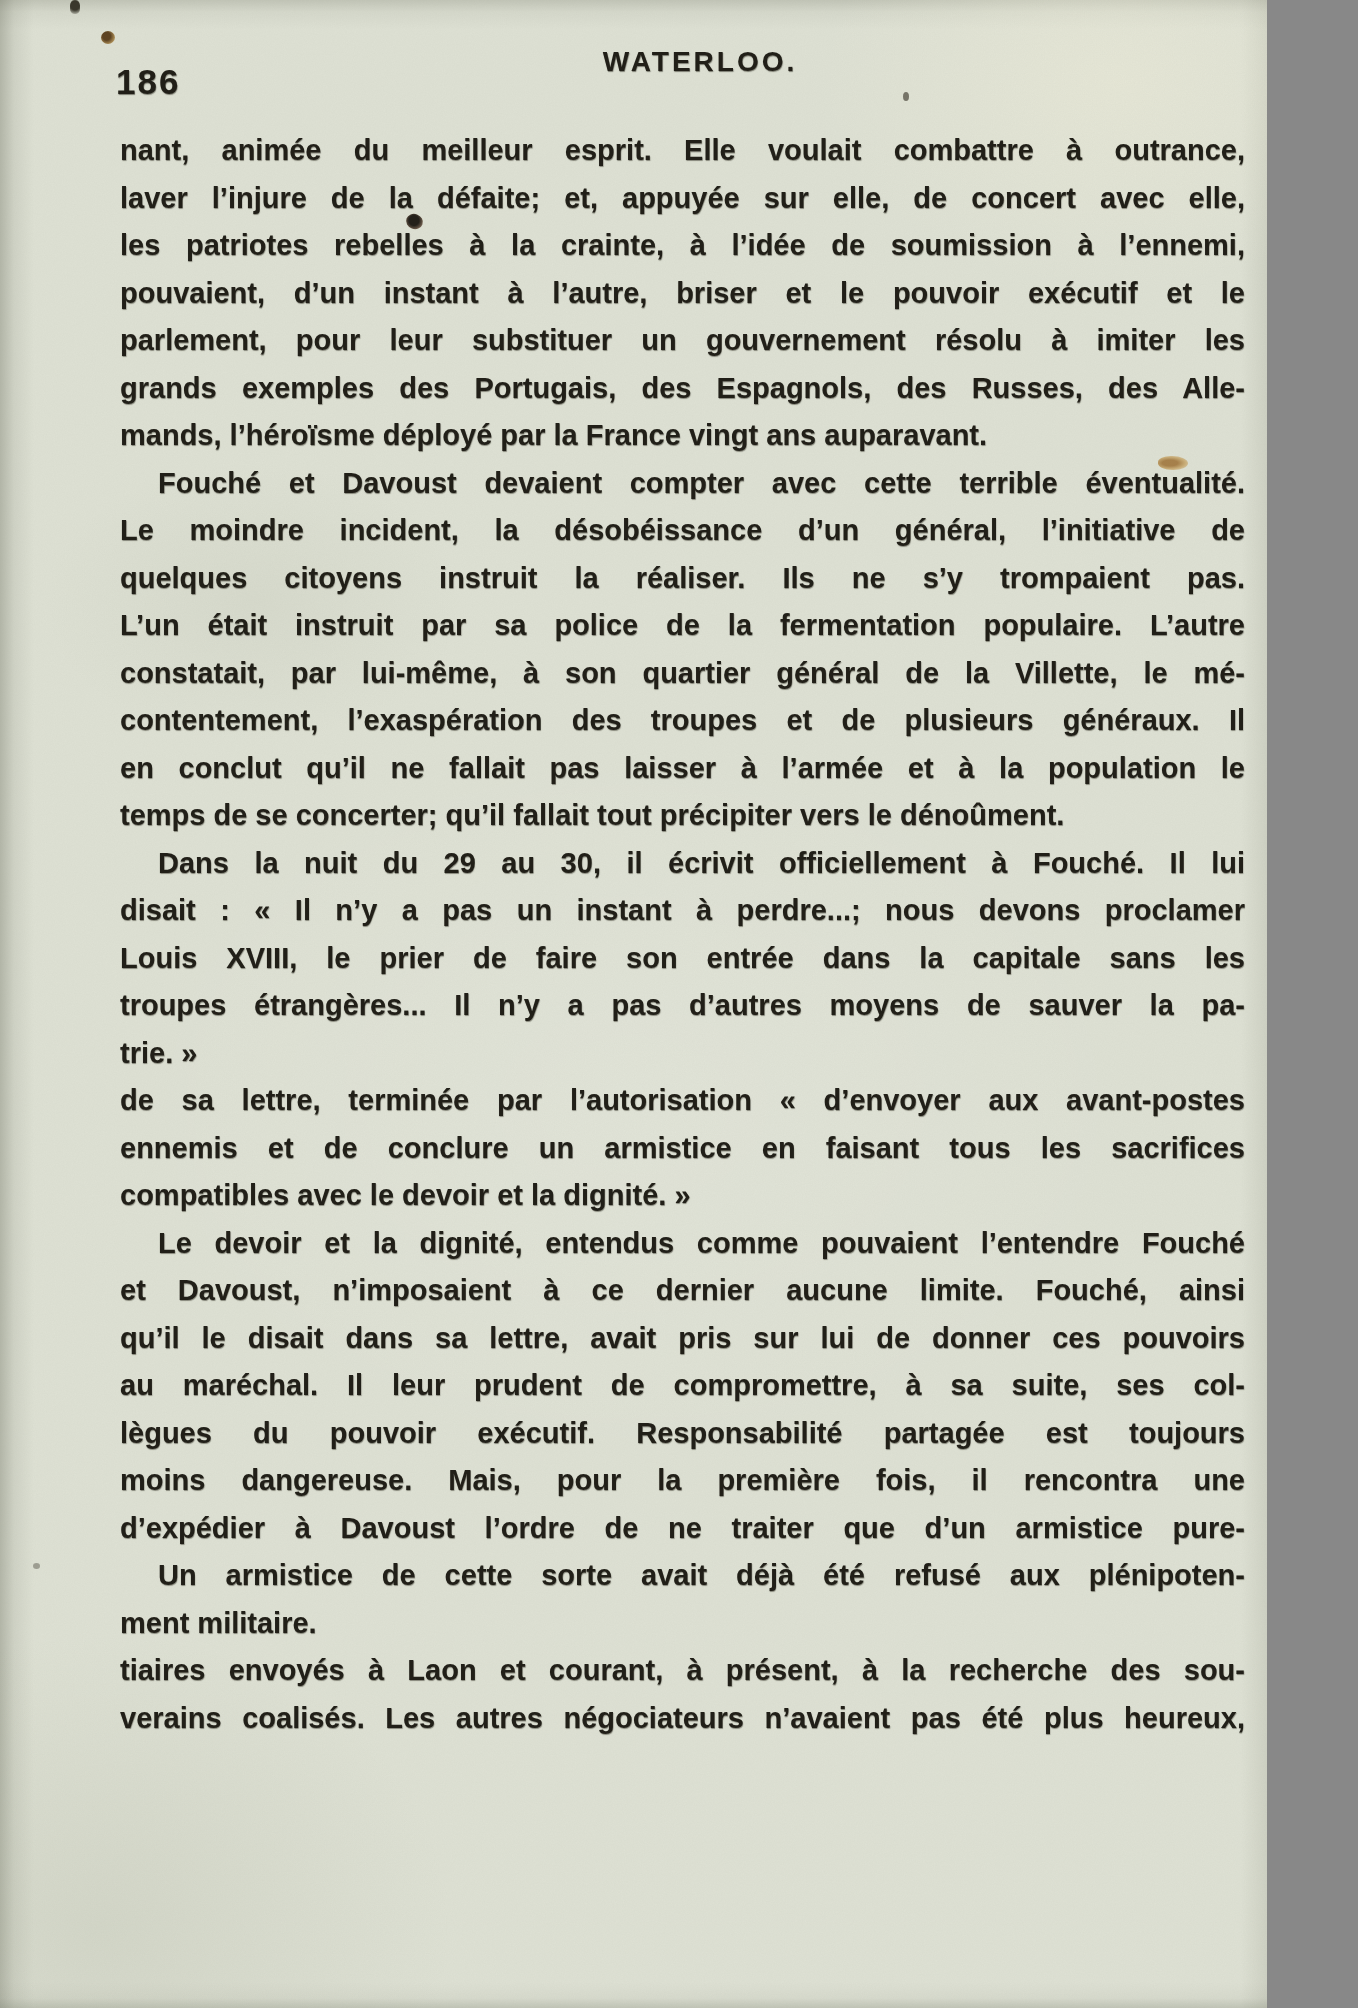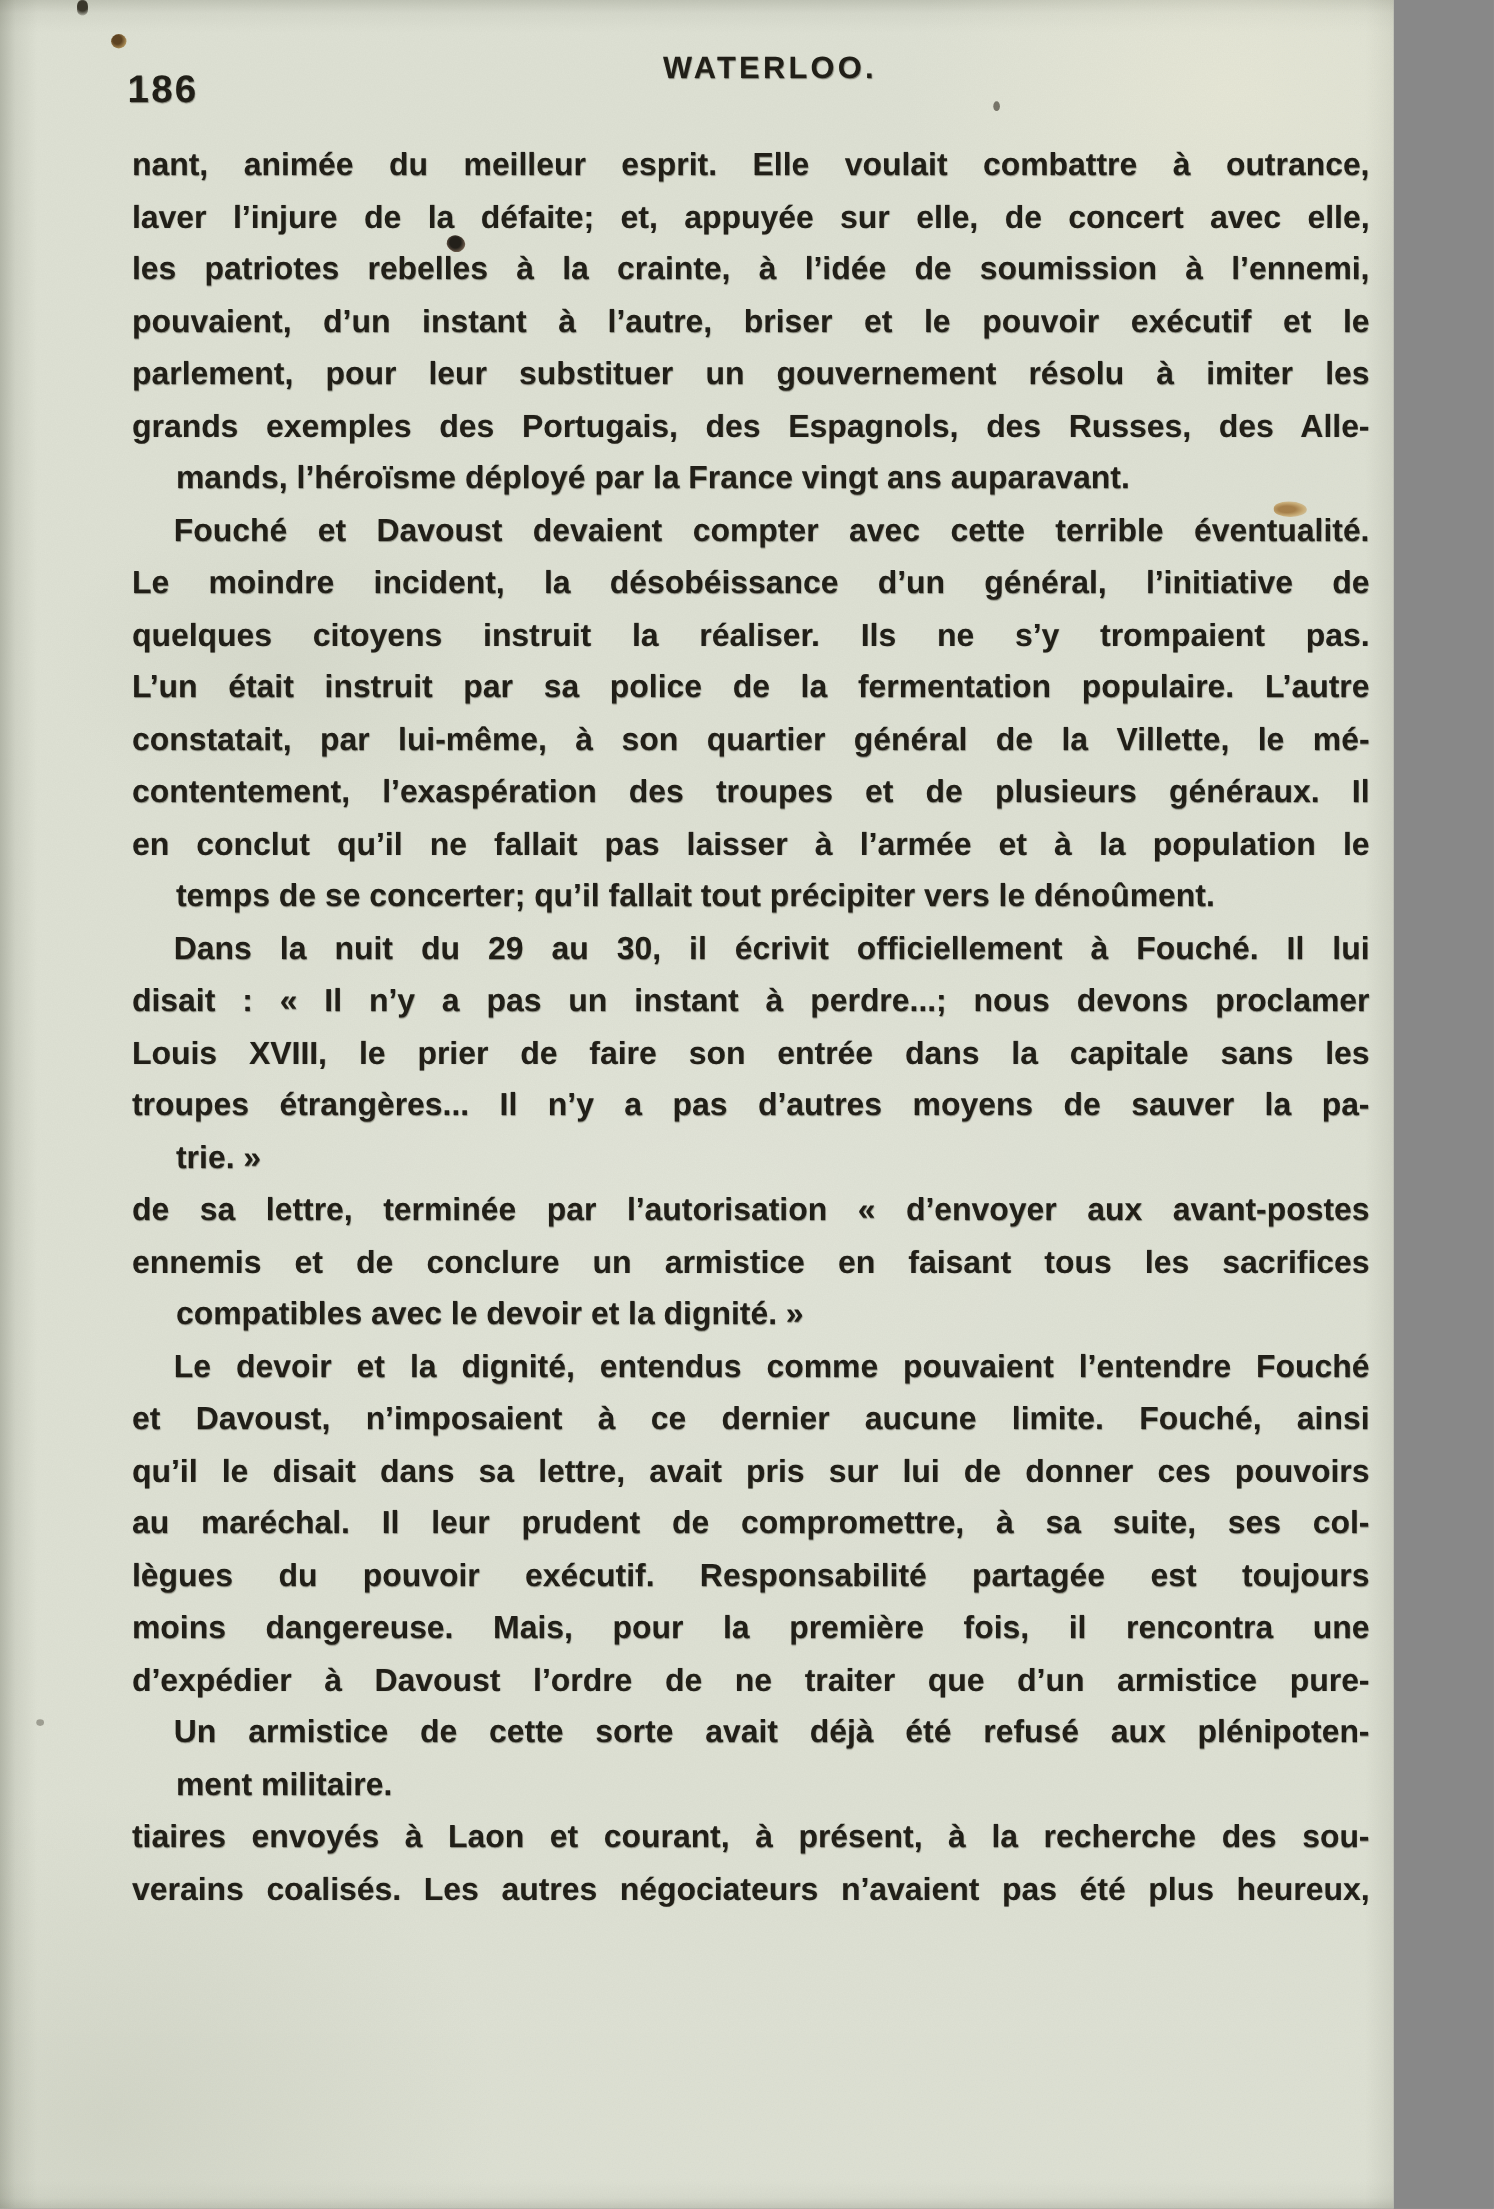--- a/index.html
+++ b/index.html
@@ -37,21 +37,21 @@
     text-shadow:0.5px 0.7px 1px rgba(28,26,16,0.5);
     margin-left:12px;
   }
   .body{
     position:absolute;left:120px;top:127px;width:1125px;
     font-size:29px;font-weight:700;line-height:47.5px;
     text-shadow:0.4px 0.6px 0.9px rgba(30,28,18,0.45);
   }
   .line{text-align:justify;text-align-last:justify;}
   .line.indent{text-indent:38px;}
-  .line.last{text-align-last:left;margin-left:40px;}
+  .line.last{text-align-last:left;}
 
   
   .blot{position:absolute;border-radius:50%;pointer-events:none;}
   .blot.b1{left:101px;top:31px;width:14px;height:13px;
     background:radial-gradient(circle at 40% 40%, #5d4322 0 35%, #a98b55 70%, rgba(170,150,100,0) 100%);}
   .blot.b2{left:406px;top:214px;width:17px;height:15px;
     background:radial-gradient(circle at 45% 45%, #23201a 0 40%, #6b5a4a 70%, rgba(110,95,75,0) 100%);
     transform:rotate(20deg);}
   .blot.b3{left:1158px;top:456px;width:30px;height:14px;border-radius:45% 55% 50% 50%;
     background:radial-gradient(ellipse at 40% 50%, #9c6f33 0 30%, #c5a468 60%, rgba(200,170,110,0) 100%);

